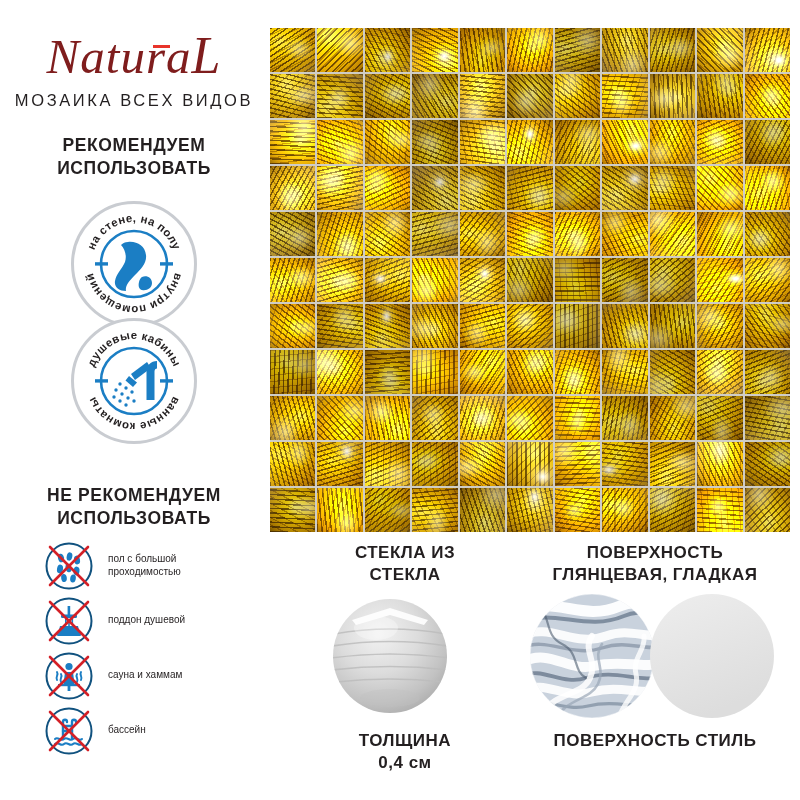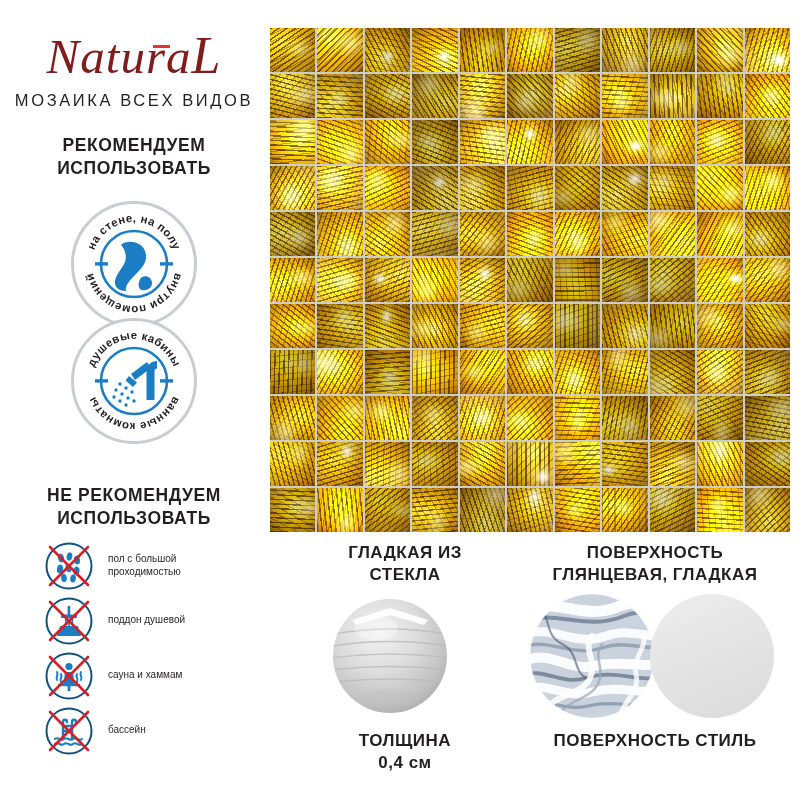--- a/index.html
+++ b/index.html
@@ -515,21 +515,21 @@
       <div class="tile" style="--a: 71.6deg; --b: 110.6deg; --c: 313.9deg; --px: 55%; --py: 78%; --sx: 81%; --sy: 16%; filter: brightness(0.86) saturate(1.04);"></div>
       <div class="tile spark" style="--a: 76.9deg; --b: 166.1deg; --c: 284.5deg; --px: 60%; --py: 37%; --sx: 60%; --sy: 20%; filter: brightness(0.99) saturate(1.12);"></div>
       <div class="tile" style="--a: 9.1deg; --b: 132.3deg; --c: 152.1deg; --px: 63%; --py: 26%; --sx: 43%; --sy: 52%; filter: brightness(1.09) saturate(1.5);"></div>
       <div class="tile" style="--a: 124.8deg; --b: 90.0deg; --c: 228.9deg; --px: 20%; --py: 38%; --sx: 48%; --sy: 46%; filter: brightness(1.07) saturate(1.35);"></div>
       <div class="tile" style="--a: 153.7deg; --b: 108.8deg; --c: 181.3deg; --px: 28%; --py: 20%; --sx: 25%; --sy: 29%; filter: brightness(0.88) saturate(1.16);"></div>
       <div class="tile" style="--a: 3.4deg; --b: 86.0deg; --c: 343.6deg; --px: 59%; --py: 77%; --sx: 46%; --sy: 42%; filter: brightness(1.24) saturate(1.45);"></div>
       <div class="tile" style="--a: 135.6deg; --b: 53.5deg; --c: 59.2deg; --px: 53%; --py: 76%; --sx: 31%; --sy: 16%; filter: brightness(0.94) saturate(1.1);"></div>
     </div>
 
   <div class="feature-title" id="glass-title">
-    <div>ГЛАДКАЯ ИЗ</div>
+    <div>СТЕКЛА ИЗ</div>
     <div>СТЕКЛА</div>
   </div>
 
   <div class="glass-ball-wrap">
     <svg viewBox="0 0 124 124" xmlns="http://www.w3.org/2000/svg">
       <defs>
         <radialGradient id="ballG" cx="40%" cy="30%" r="78%">
           <stop offset="0%" stop-color="#f2f2f2"></stop>
           <stop offset="45%" stop-color="#dcdcdc"></stop>
           <stop offset="78%" stop-color="#c2c2c2"></stop>

